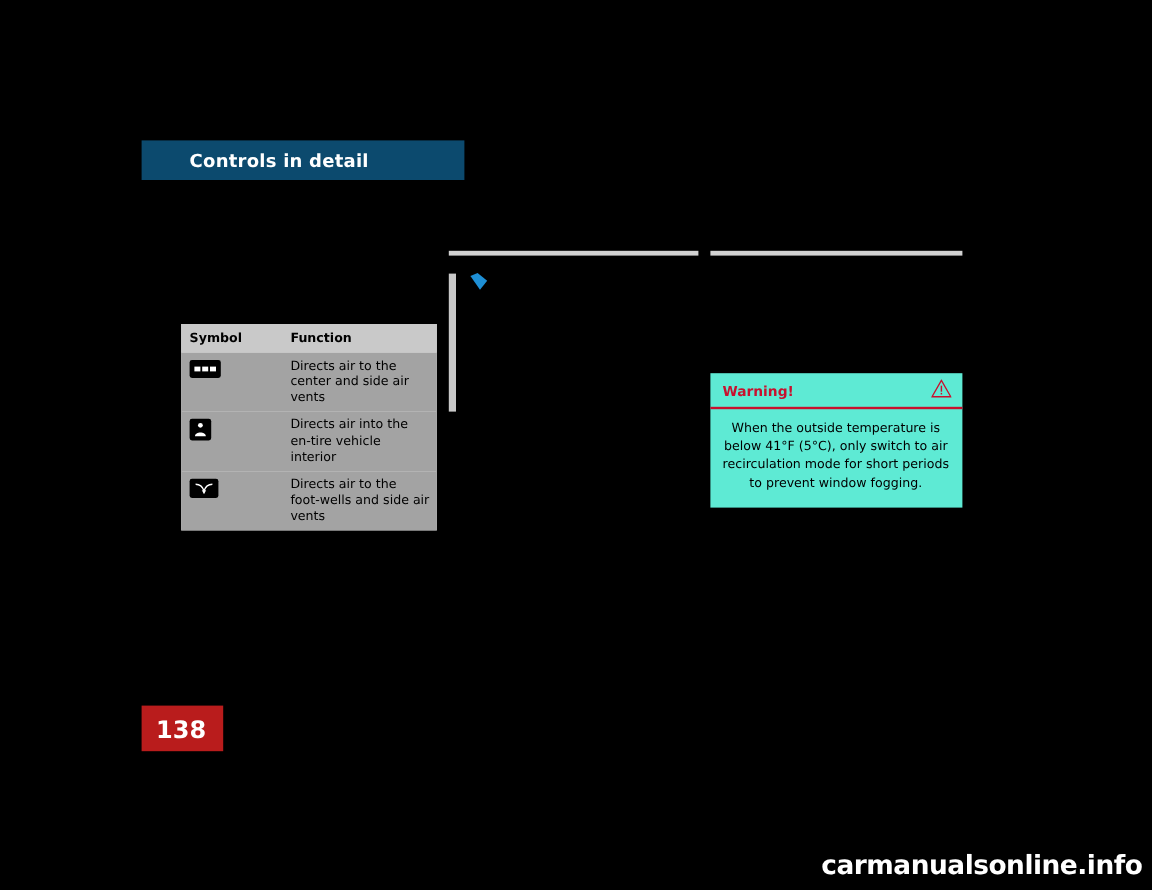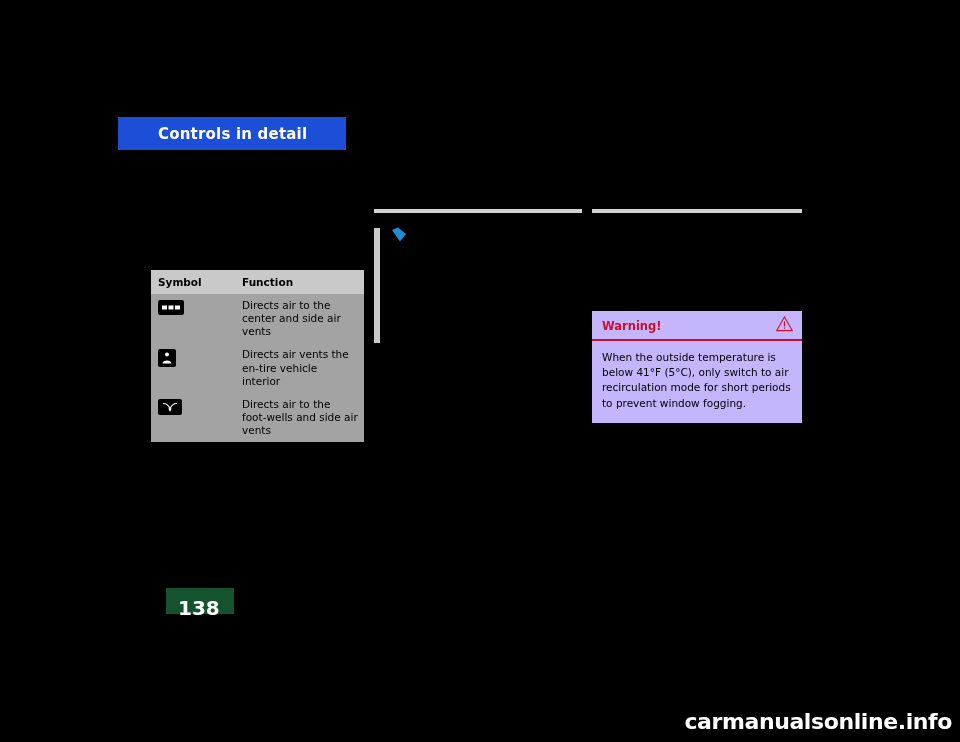--- a/index.html
+++ b/index.html
@@ -13,44 +13,43 @@
     position: relative;
     overflow: hidden;
     font-family: "DejaVu Sans", sans-serif;
   }
 
   
   .header-banner {
     position: absolute;
     left: 118px;
     top: 117px;
-    width: 228px;
+    width: 269px;
     height: 33px;
-    background: #1d4ed8;
+    background: #0c4a6e;
   }
   .header-banner .header-title {
     position: absolute;
     left: 40px;
     top: 8px;
     color: #ffffff;
     font-size: 15px;
     font-weight: bold;
     letter-spacing: 0.2px;
     white-space: nowrap;
   }
 
   
   .page-number-block {
     position: absolute;
     left: 118px;
     top: 588px;
     width: 68px;
-    height: 26px;
-    background: #14532d;
-    margin-left: 48px;
+    height: 38px;
+    background: #b91c1c;
   }
   .page-number-block .page-number {
     position: absolute;
     left: 12px;
     top: 8px;
     color: #ffffff;
     font-size: 20px;
     font-weight: bold;
   }
 
@@ -126,22 +125,23 @@
     line-height: 0;
   }
   .sym-box svg { display: block; }
 
   
   .warning-box {
     position: absolute;
     left: 592px;
     top: 311px;
     width: 210px;
-    background: #c4b5fd;
+    background: #5eead4;
     box-sizing: border-box;
+    text-align: center;
   }
   .warning-head {
     position: relative;
     height: 30px;
     border-bottom: 2px solid #c8102e;
     box-sizing: border-box;
   }
   .warning-head .warning-title {
     position: absolute;
     left: 10px;
@@ -220,21 +220,21 @@
     <tr>
       <td class="sym">
         <span class="sym-box">
           <svg width="14" height="14" viewBox="0 0 14 14">
             <rect x="0" y="0" width="14" height="14" fill="#000"></rect>
             <circle cx="7" cy="3.4" r="2" fill="#fff"></circle>
             <path d="M2.5 12.5 C2.5 8.5 11.5 8.5 11.5 12.5 Z" fill="#fff"></path>
           </svg>
         </span>
       </td>
-      <td class="fn">Directs air vents the en-tire vehicle interior</td>
+      <td class="fn">Directs air into the en-tire vehicle interior</td>
     </tr>
     <tr>
       <td class="sym">
         <span class="sym-box">
           <svg width="20" height="12" viewBox="0 0 20 12">
             <rect x="0" y="0" width="20" height="12" fill="#000"></rect>
             <path d="M3 2.5 C7 2.5 9 5 10 8 C11 5 13 2.5 17 2.5" fill="none" stroke="#fff" stroke-width="1.2"></path>
             <path d="M10 10.8 L8.2 7.6 L11.8 7.6 Z" fill="#fff"></path>
           </svg>
         </span>

